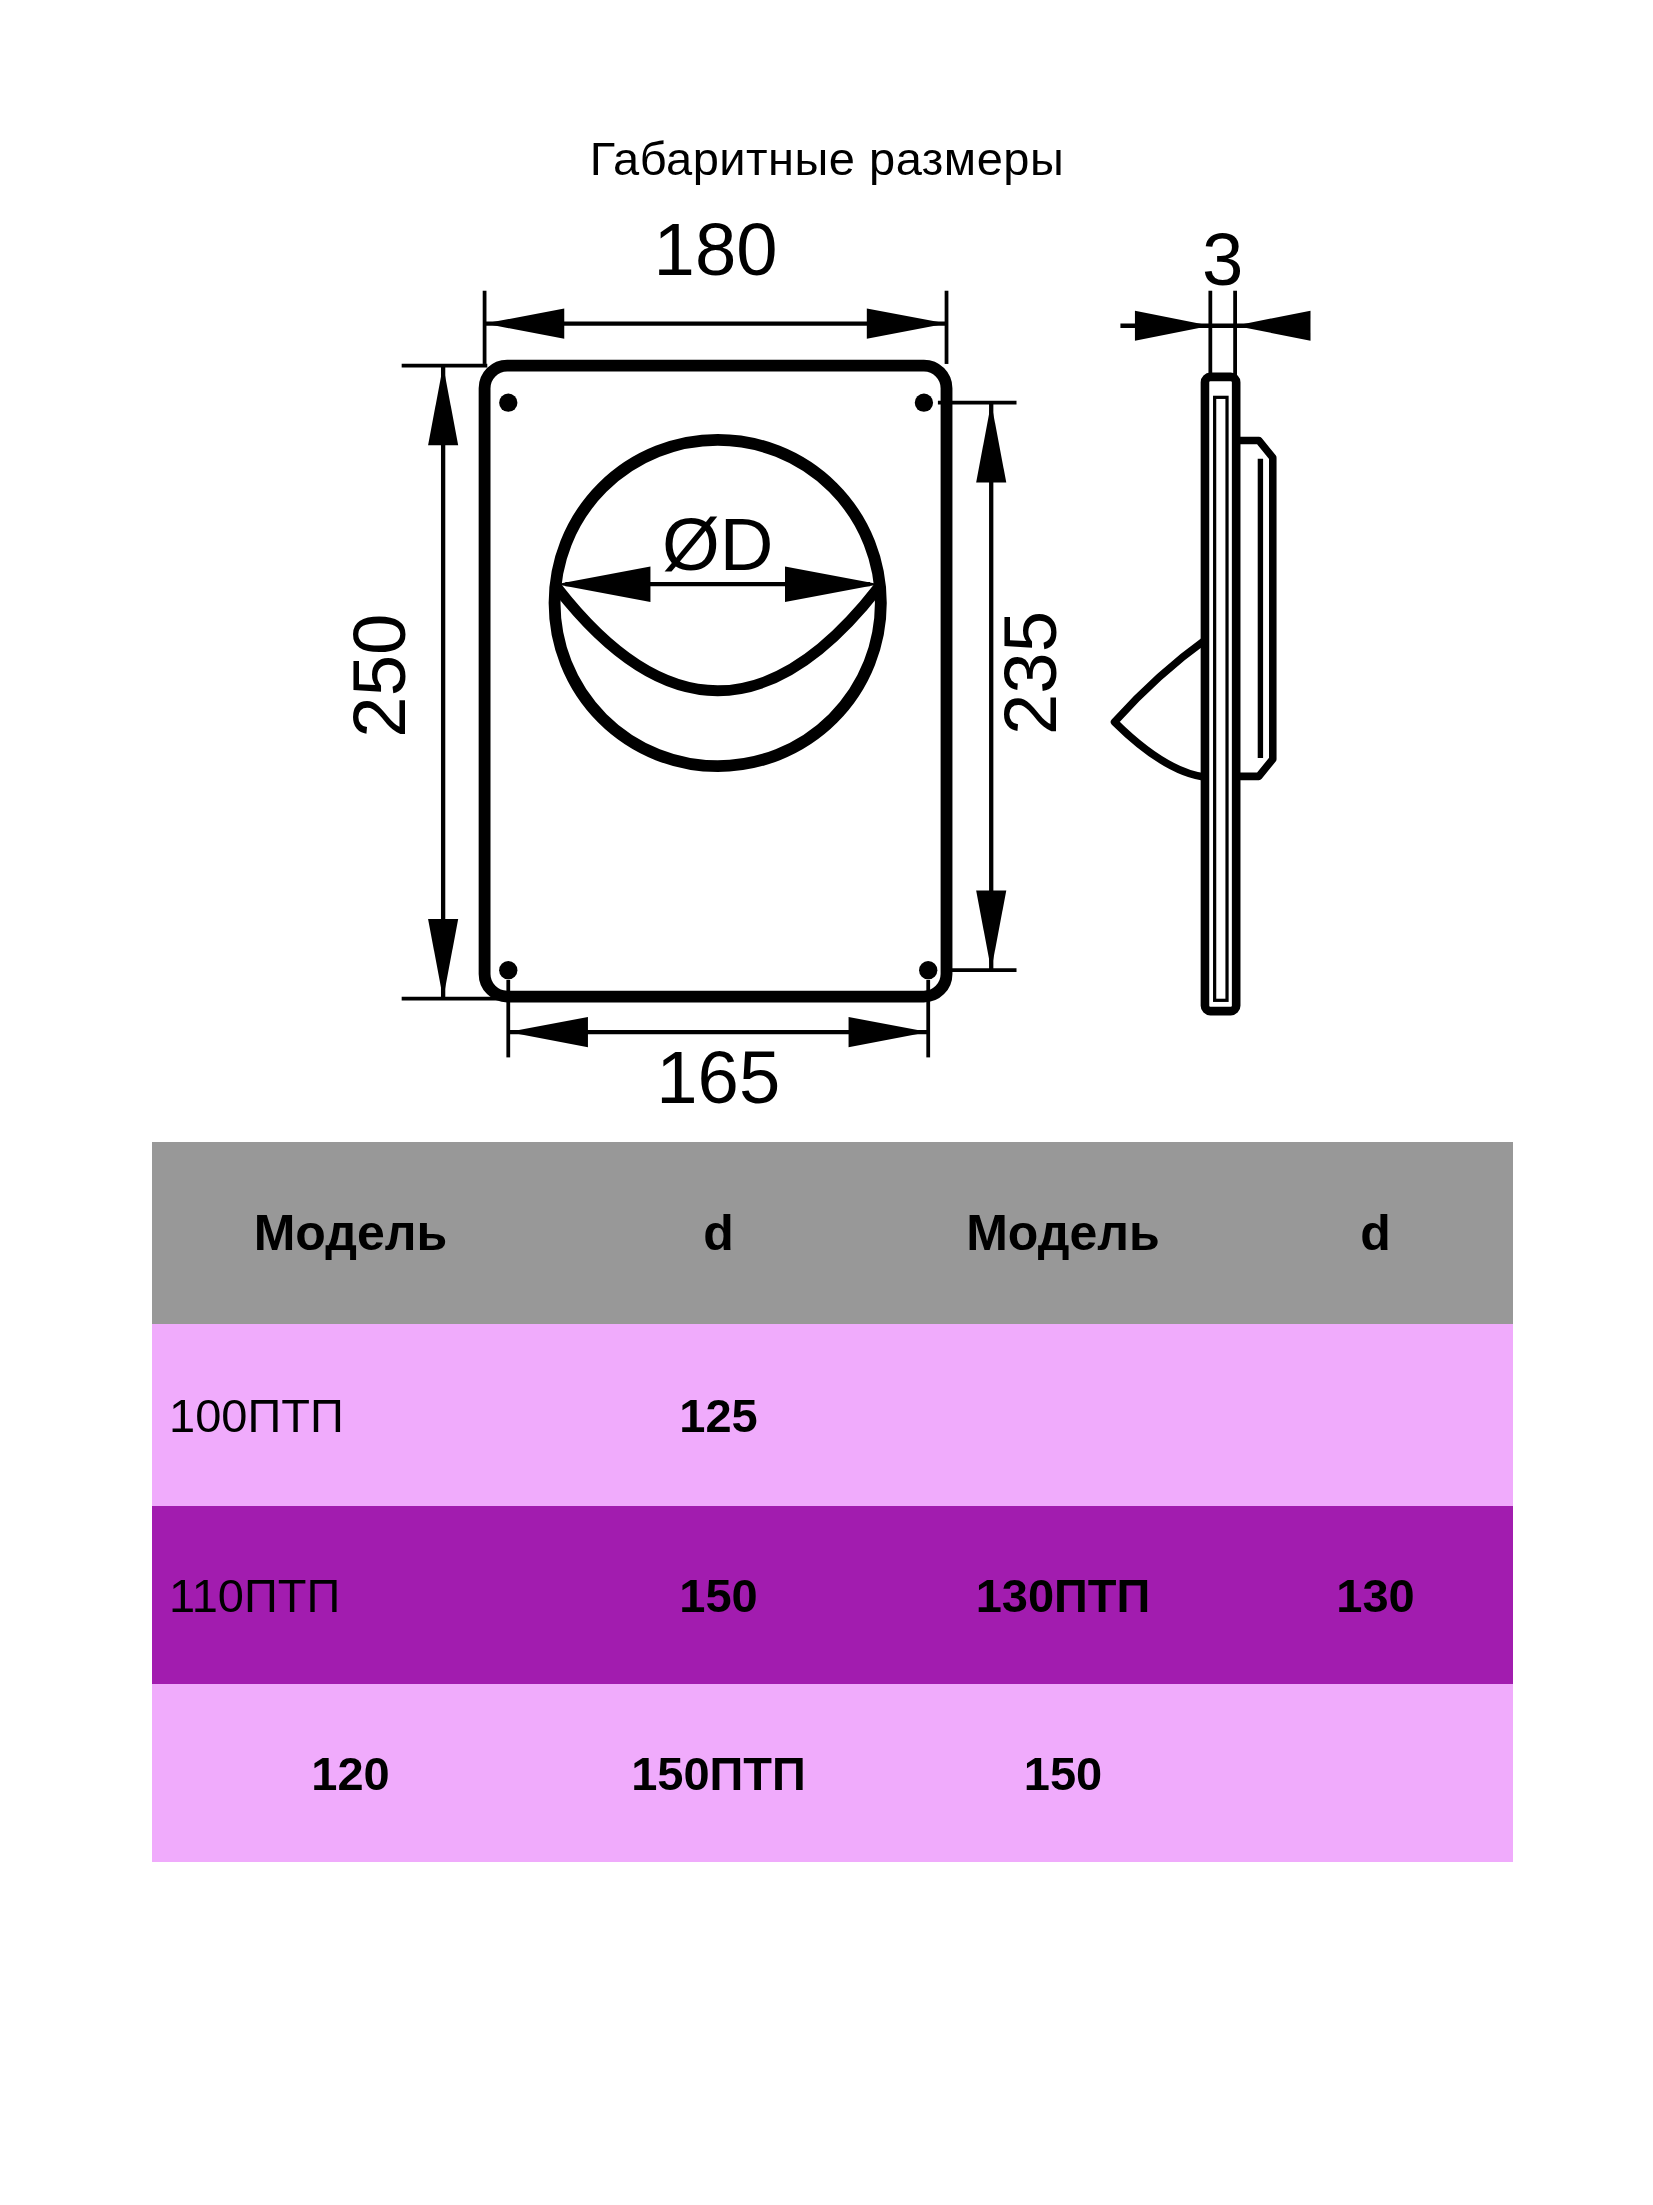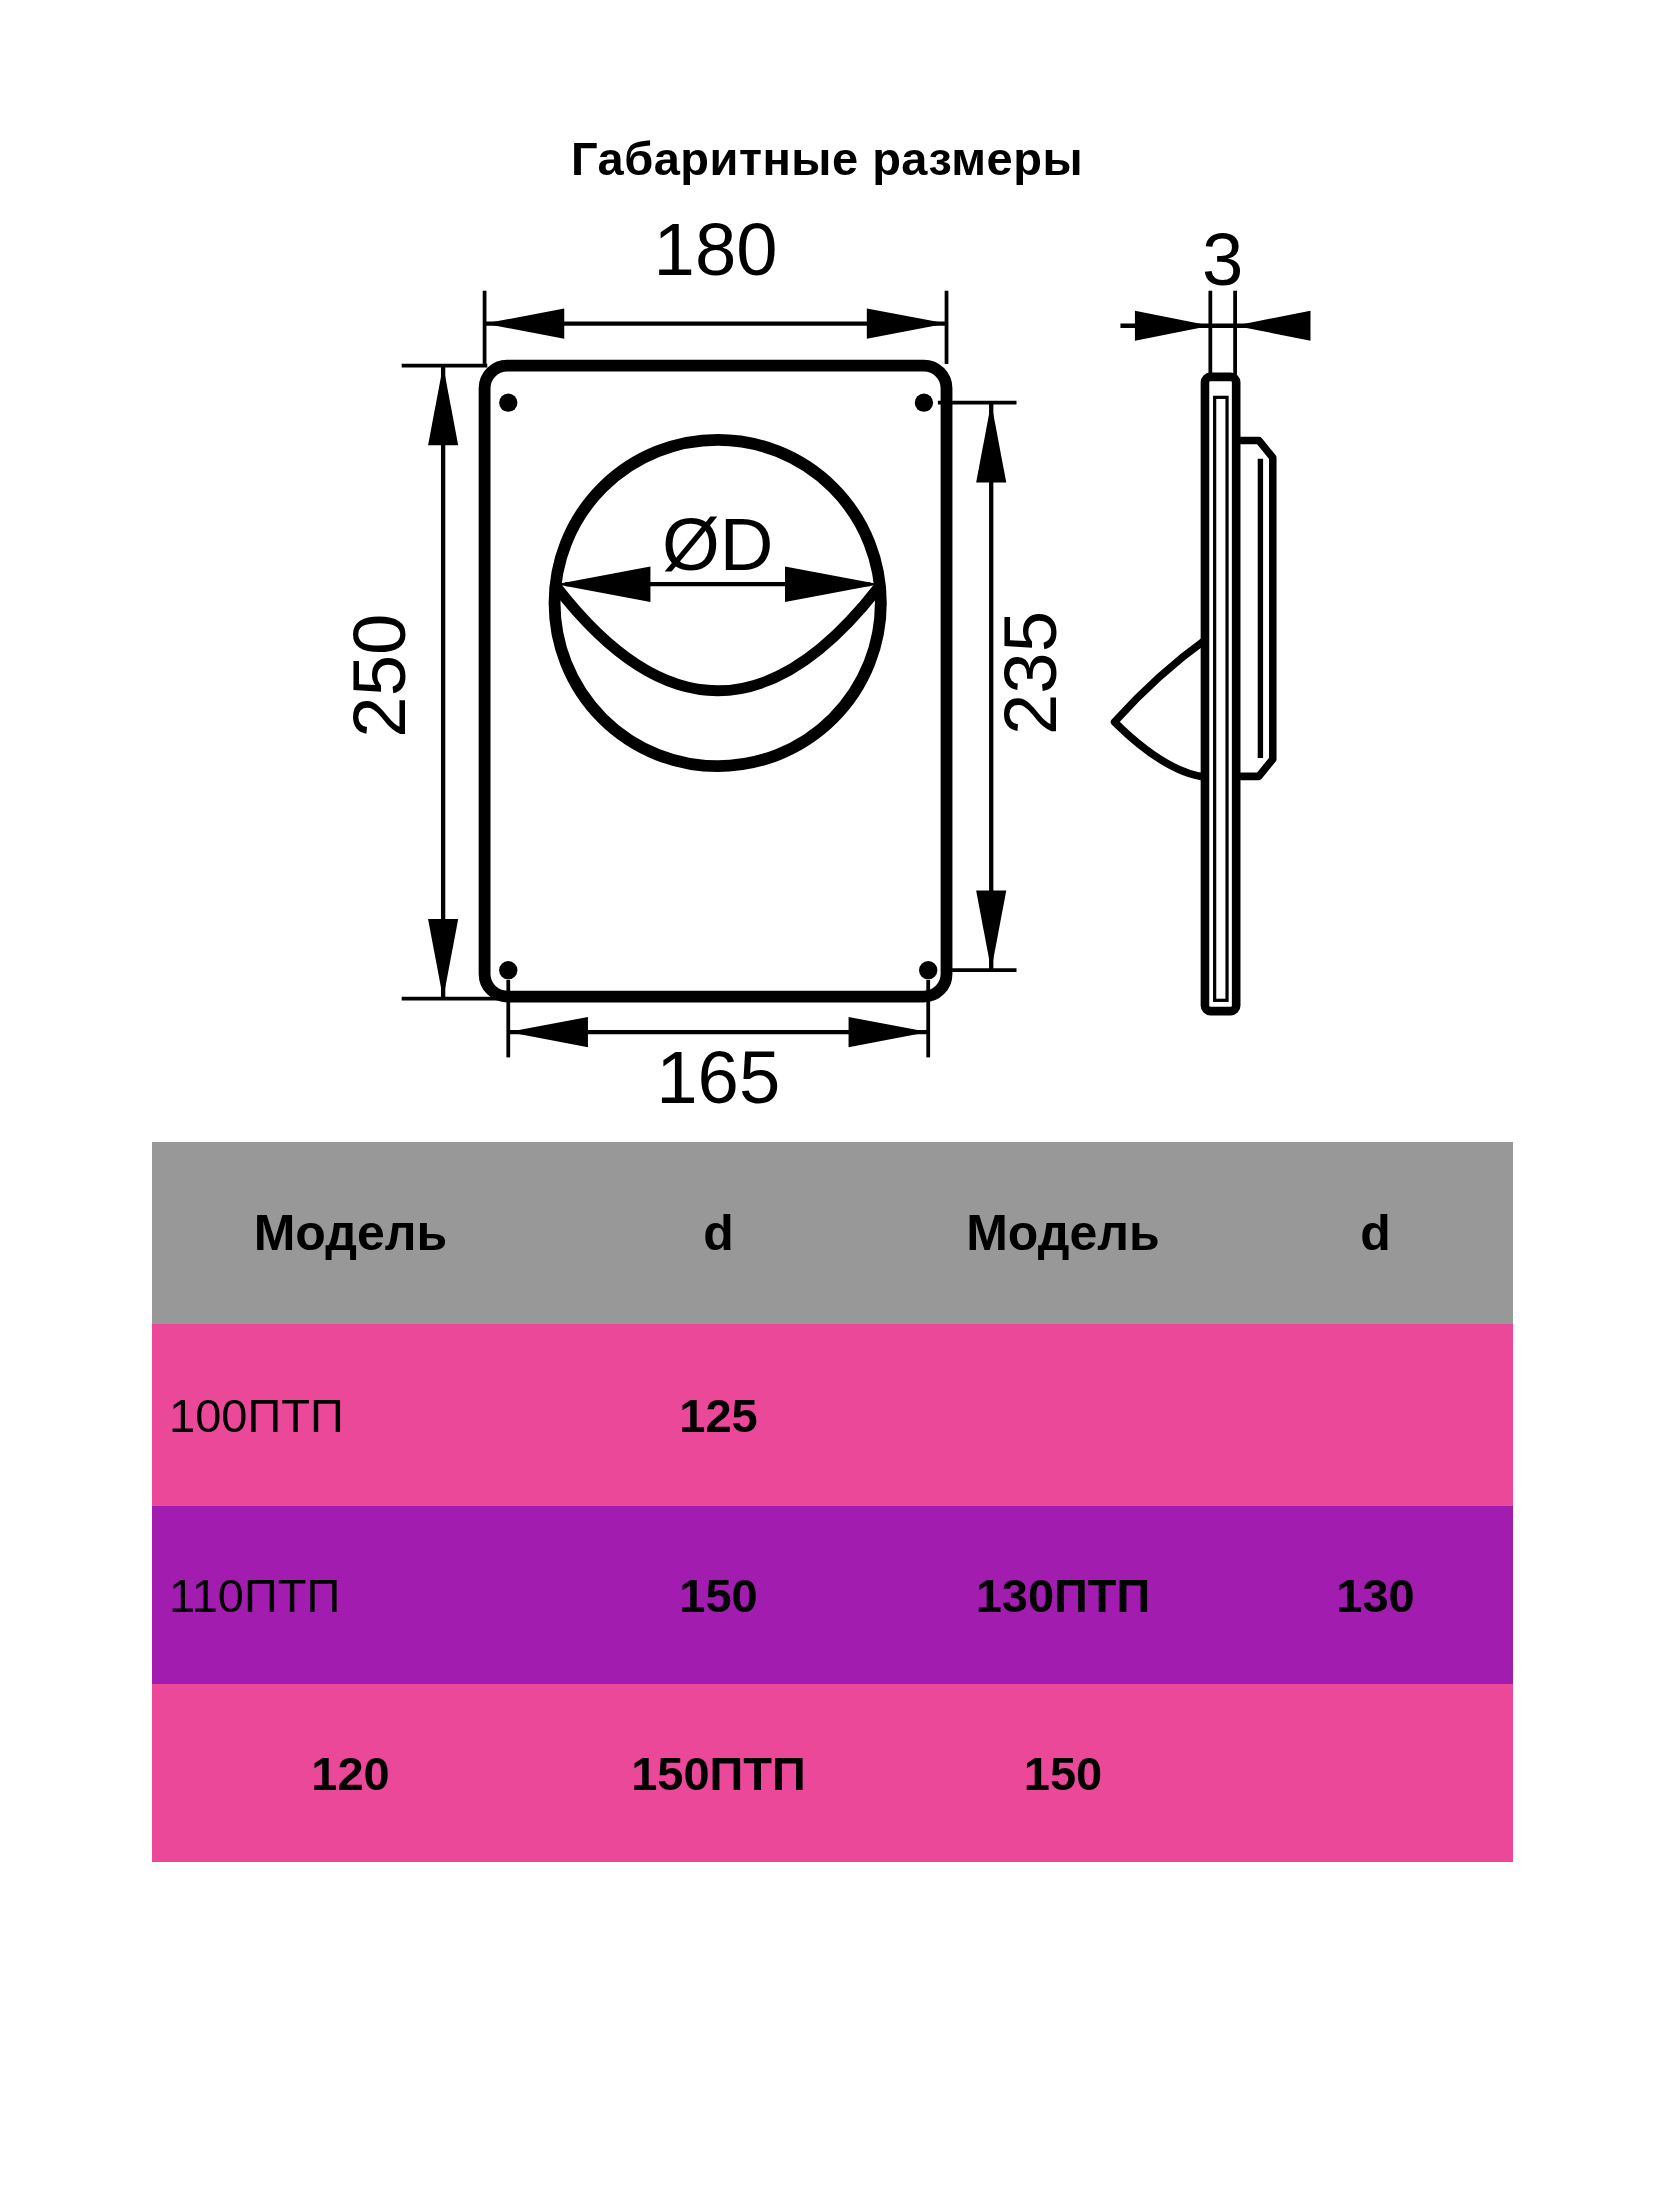--- a/index.html
+++ b/index.html
@@ -2,35 +2,35 @@
 <html style="font-size:8.6px"><head>
 <meta charset="utf-8">
 <style>
   html,body{margin:0;padding:0;}
   body{
     width:1654px;height:2205px;background:#ffffff;position:relative;
     font-family:"Liberation Sans", sans-serif;color:#000;
   }
   .page-title{
     position:absolute;top:131px;left:0;width:1654px;text-align:center;
-    font-size:47px;font-weight:700;letter-spacing:0.5px;
+    font-size:47px;font-weight:400;letter-spacing:0.5px;
   }
   #drawing-svg{position:absolute;top:0;left:0;}
   #drawing-svg text{
     font-family:"Liberation Sans", sans-serif;
     font-size:138px;fill:#000;
   }
   .spec-table{position:absolute;left:152px;top:1142px;width:1361px;}
   .t-row{
     display:grid;grid-template-columns:397px 339px 350px 275px;
     align-items:center;
   }
   .t-header{height:182px;background:#989898;}
   .t-header .cell{font-weight:700;font-size:50px;text-align:center;}
-  .t-data{height:178px;background:#ec4899;}
+  .t-data{height:178px;background:#f0abfc;}
   .t-data.alt{background:#a21caf;}
   .t-data.first{height:182px;}
   .cell{font-size:47px;font-weight:700;text-align:center;line-height:1;}
   .cell.model-a{text-align:left;padding-left:17px;font-weight:400;}
 </style>
 </head>
 <body>
 
 <div class="page-title">Габаритные размеры</div>
 

